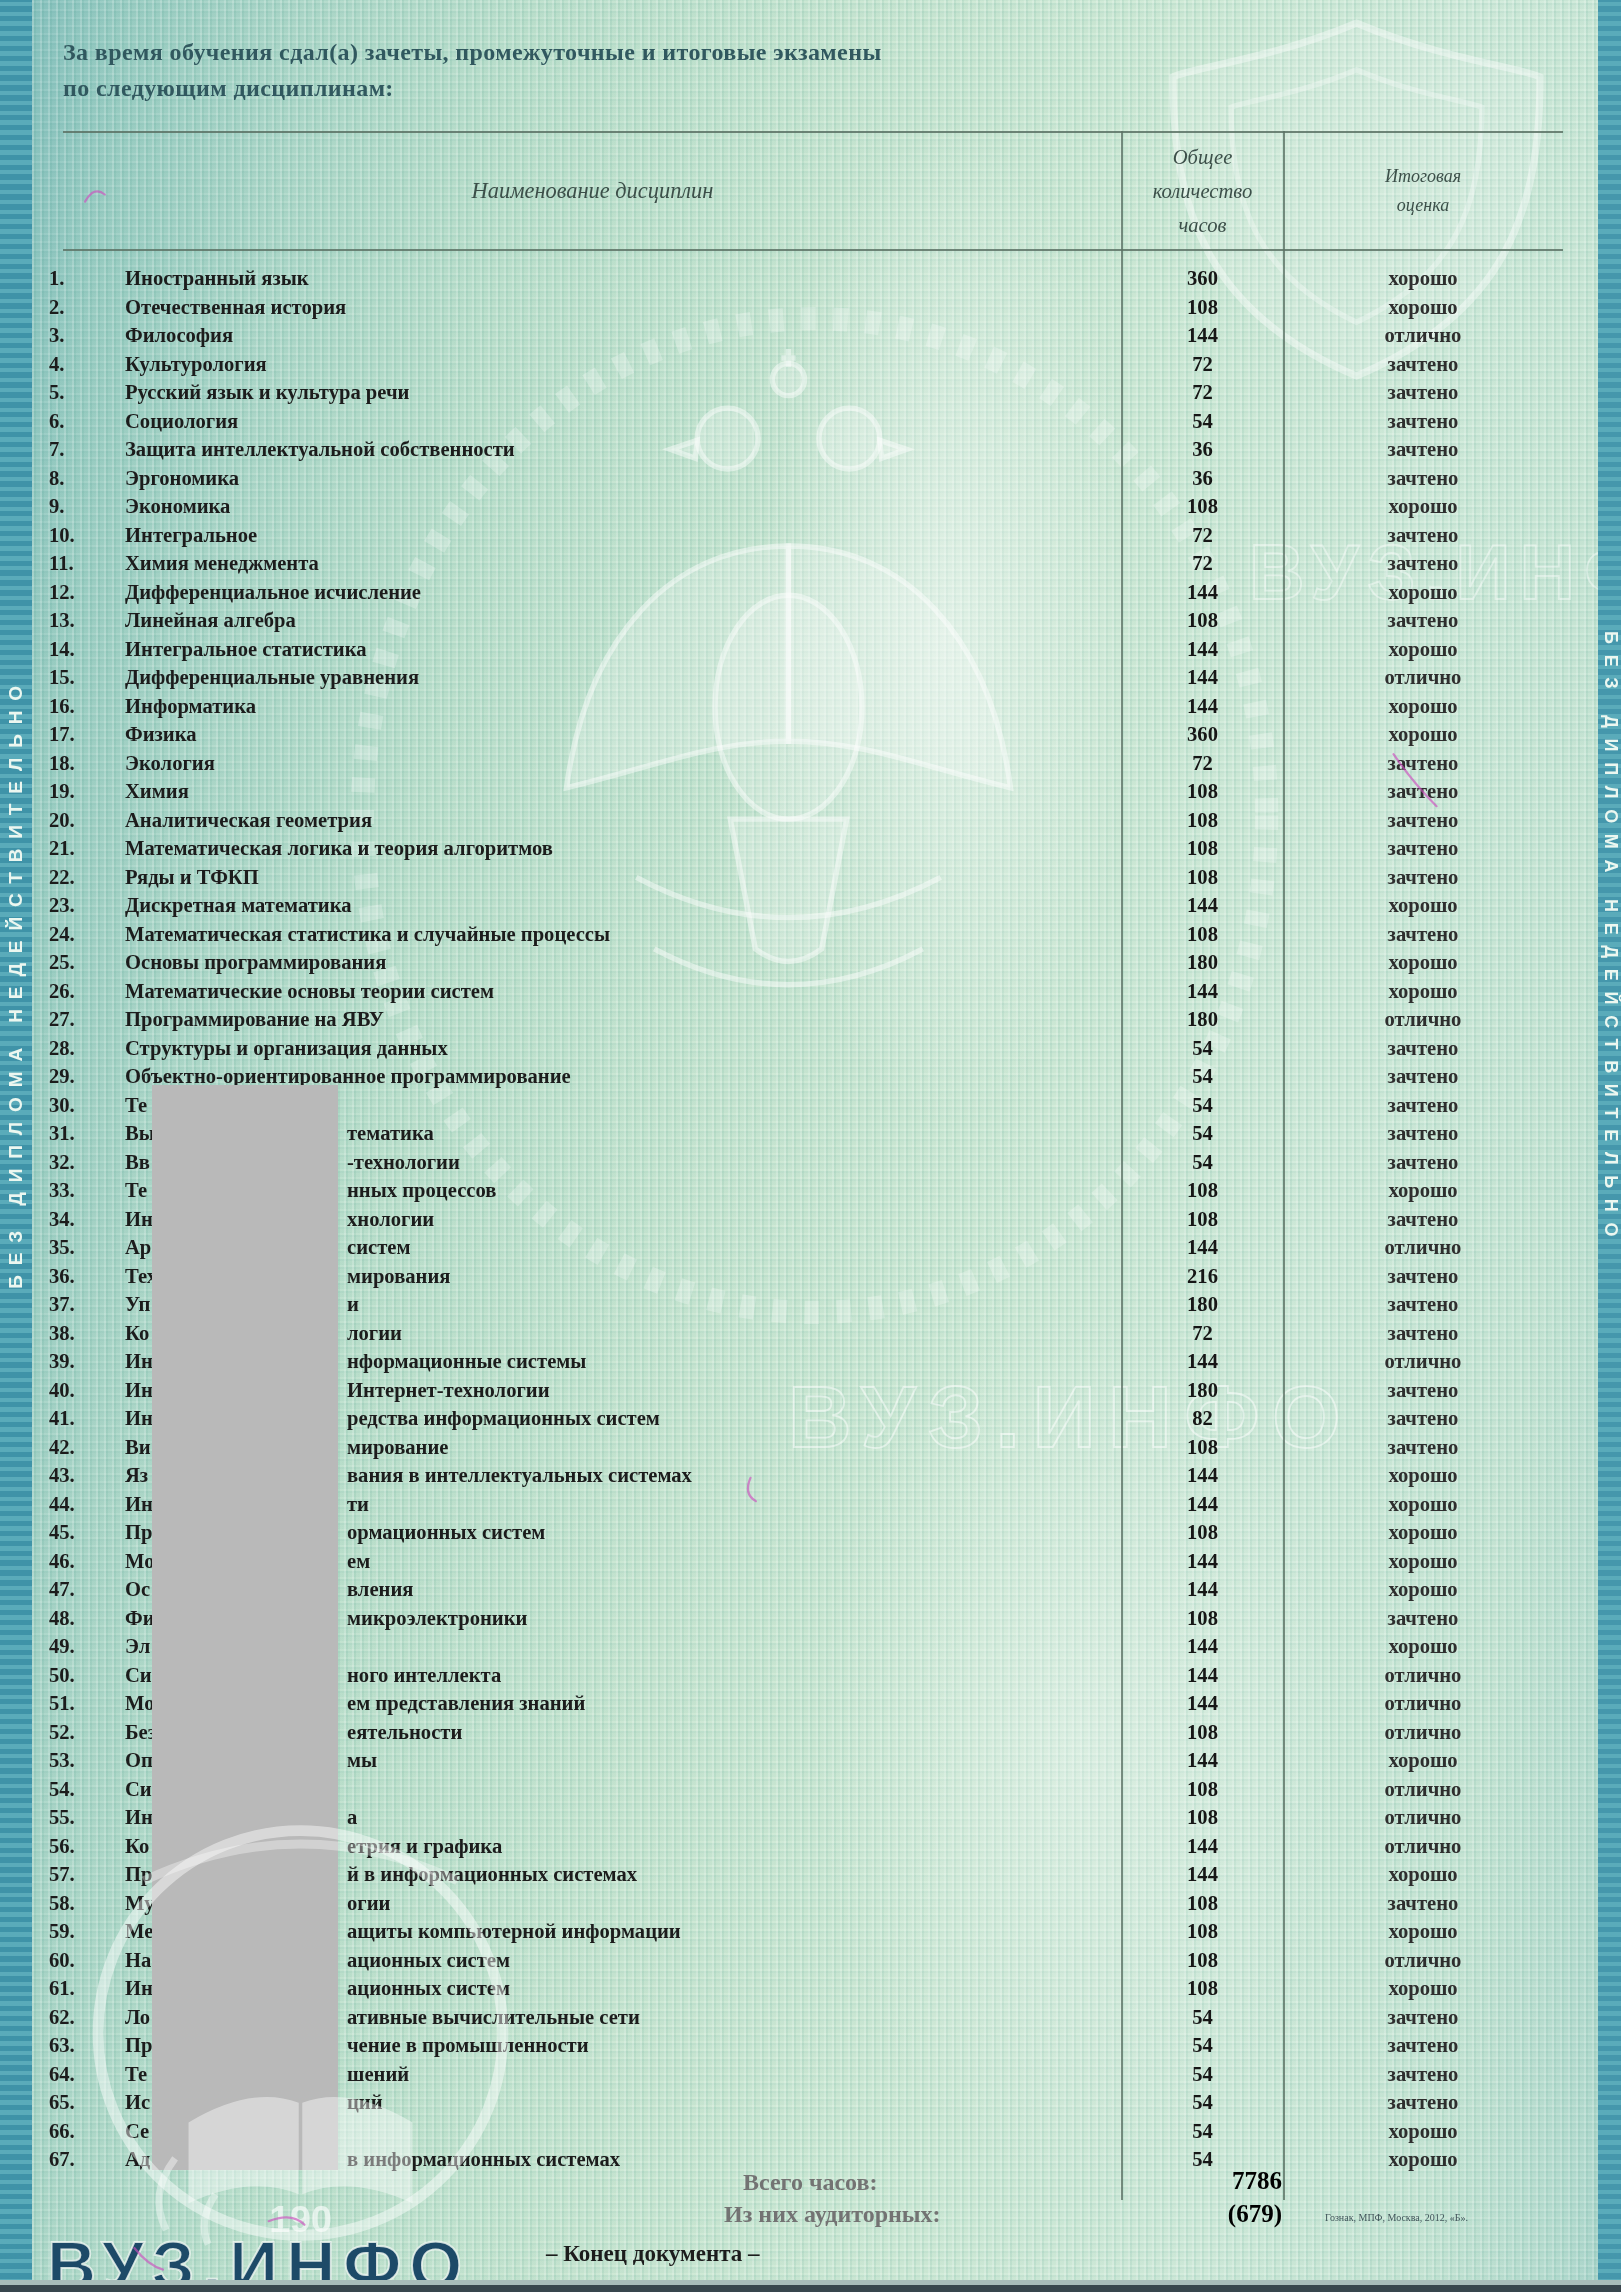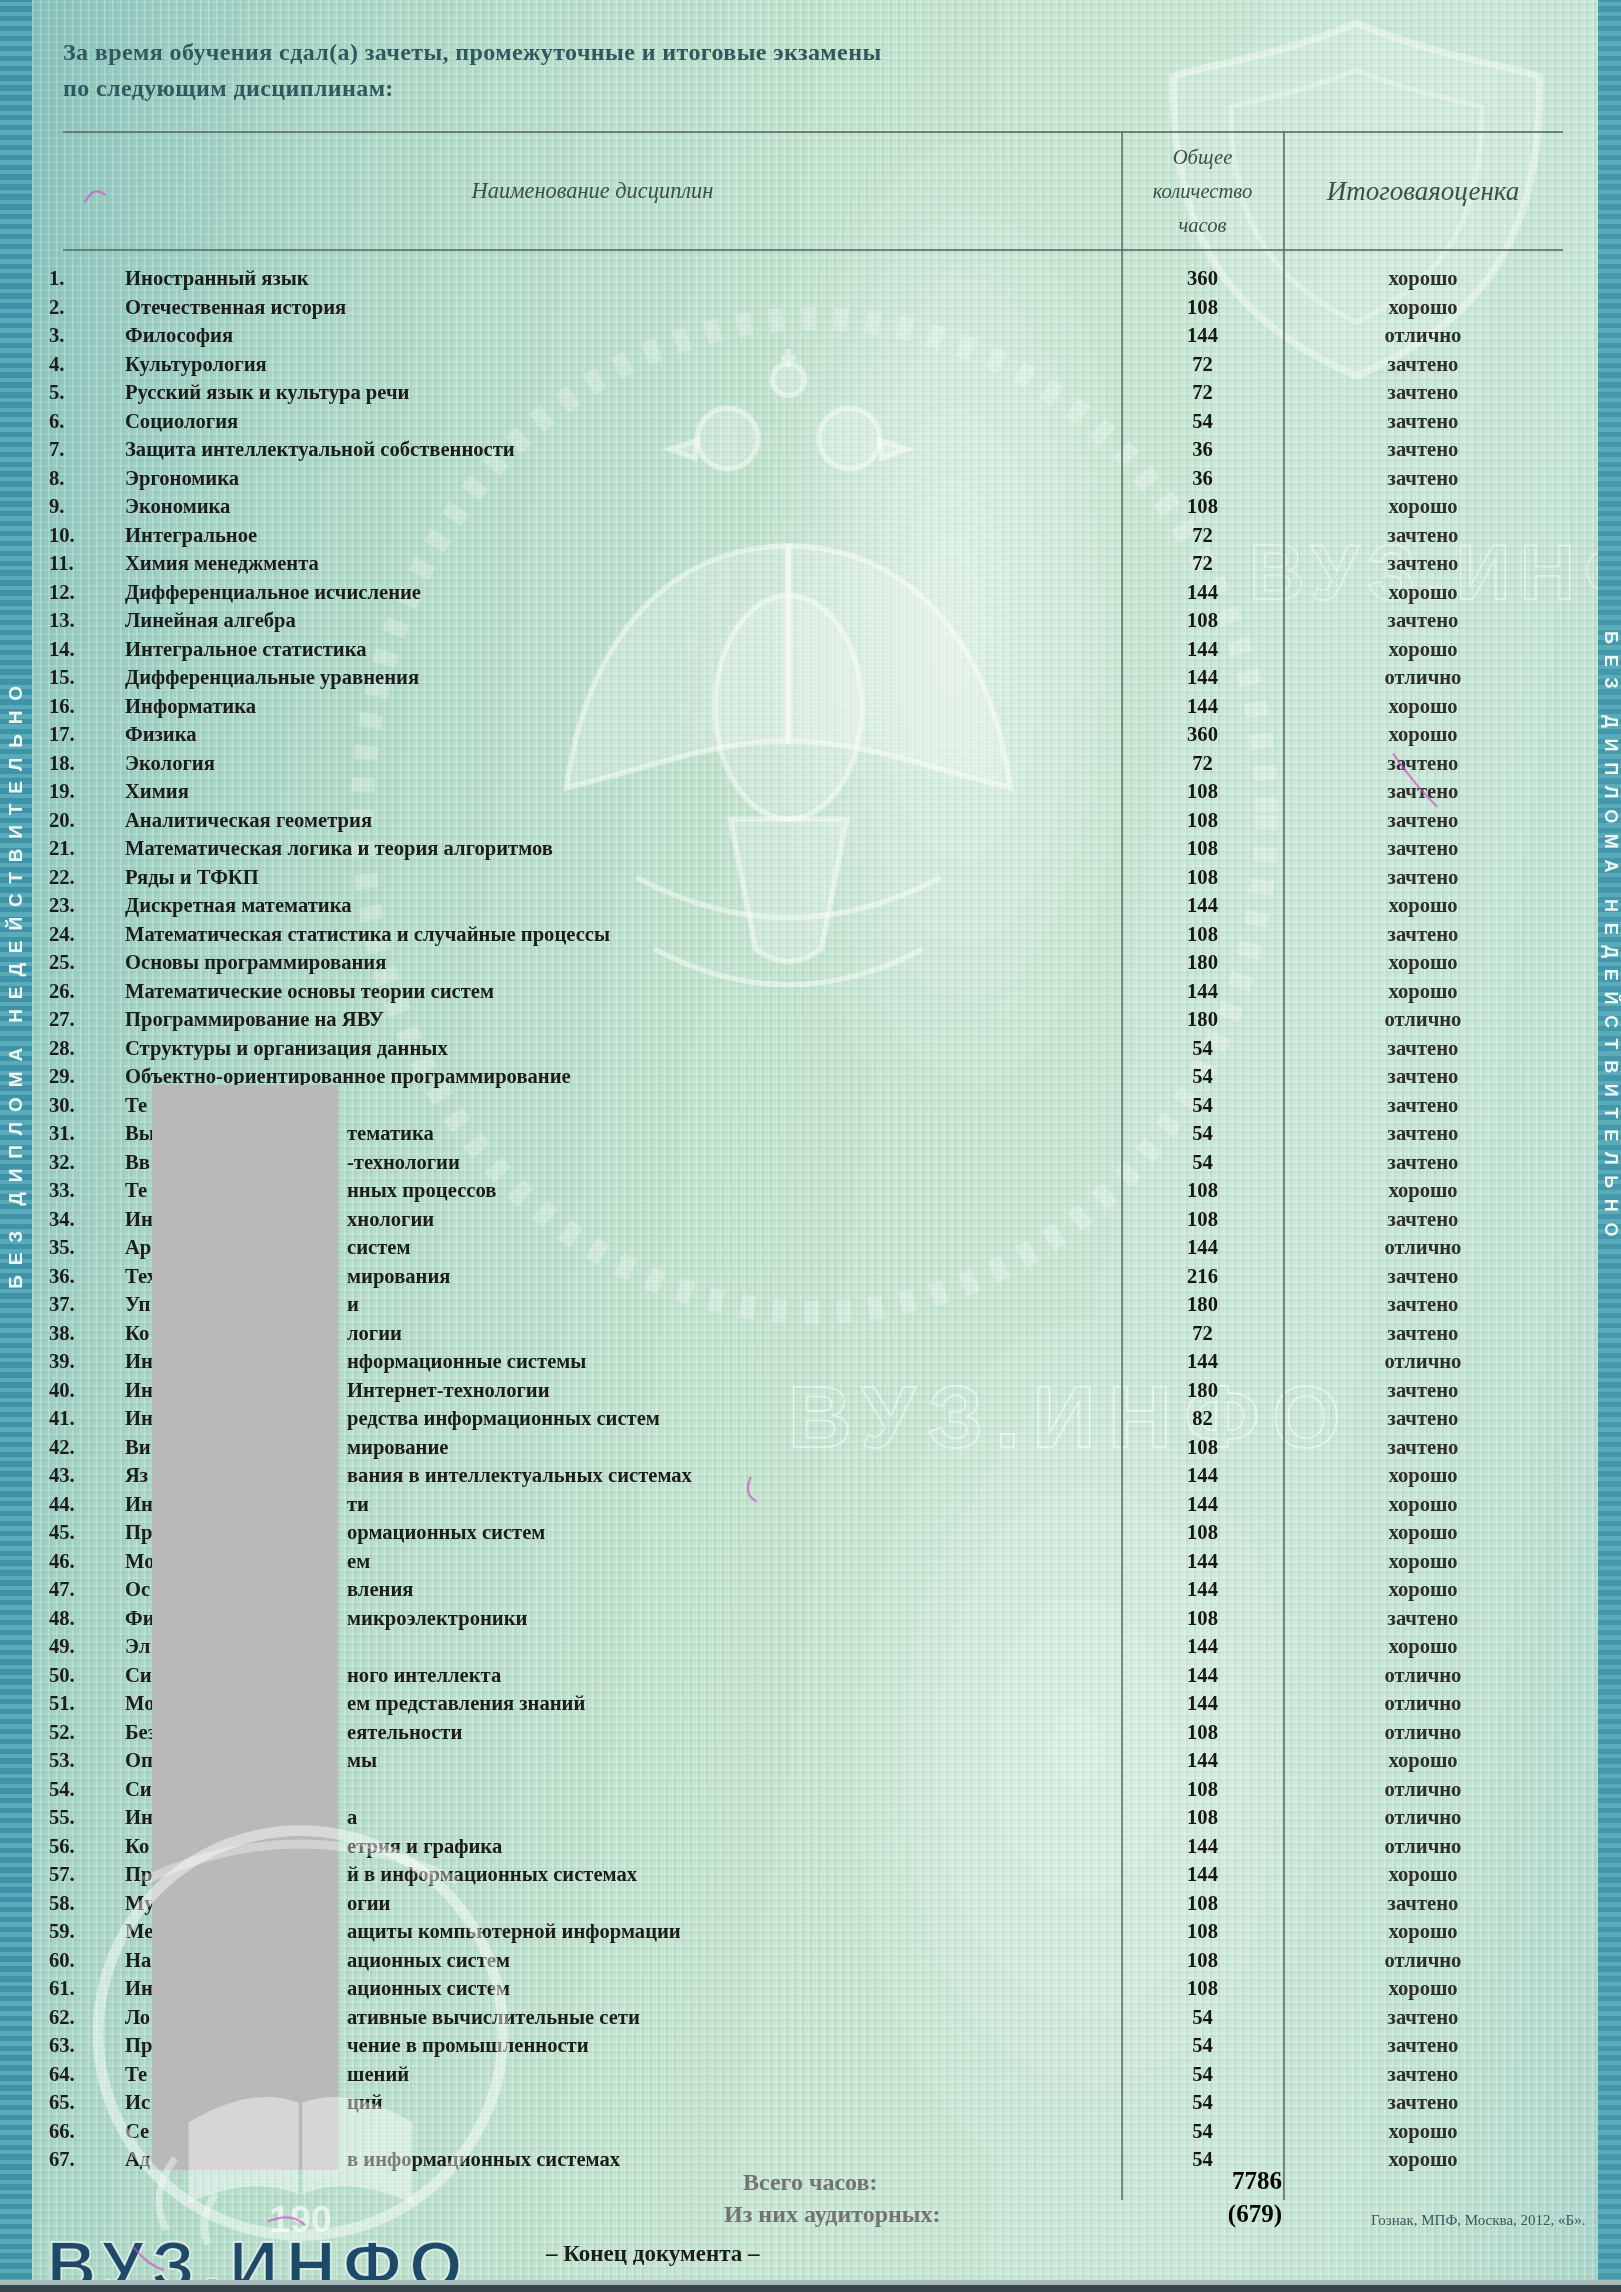--- a/index.html
+++ b/index.html
@@ -23,32 +23,32 @@
     writing-mode:vertical-rl;transform:rotate(180deg);}
   .side-text.right{left:1600px;top:631px;font-size:18px;letter-spacing:10.7px;writing-mode:vertical-rl;}
   .h1,.h2{position:absolute;left:63px;font-size:24px;font-weight:bold;color:#31585f;letter-spacing:0.4px;z-index:3;}
   .h1{top:39px;} .h2{top:75px;}
   .hline{position:absolute;left:63px;width:1500px;height:1.8px;background:#5c7265;opacity:.85;z-index:3;}
   .vline{position:absolute;top:131px;width:1.8px;height:2069px;background:#5c7265;opacity:.8;z-index:3;}
   .colhead{position:absolute;display:flex;align-items:center;justify-content:center;
     font-style:italic;color:#3c4f49;z-index:3;text-align:center;}
   .colhead.name{left:63px;top:133px;width:1059px;height:116px;font-size:22.4px;}
   .colhead.hours{left:1123px;top:133px;width:159px;height:116px;font-size:20.6px;flex-direction:column;line-height:26px;gap:8px;}
-  .colhead.grade{left:1284px;top:133px;width:278px;height:116px;font-size:27px;flex-direction:row;line-height:29px;}
+  .colhead.grade{left:1284px;top:133px;width:278px;height:116px;font-size:18px;flex-direction:column;line-height:29px;}
   .rows{position:absolute;left:0;top:264px;width:1621px;z-index:2;}
   .row{position:relative;height:28.5px;}
   .row .num{position:absolute;left:49px;top:0;line-height:28.5px;font-size:20.6px;font-weight:bold;color:#1c1c1c;}
   .row .nm{position:absolute;left:125px;top:0;line-height:28.5px;font-size:20.6px;font-weight:bold;color:#1c1c1c;white-space:nowrap;}
   .row .sfx{position:absolute;left:222px;top:0;line-height:28.5px;white-space:nowrap;}
   .row .hrs{position:absolute;left:1123px;top:0;width:159px;text-align:center;line-height:28.5px;font-size:20.6px;font-weight:bold;color:#161616;}
   .row .grd{position:absolute;left:1286px;top:0;width:274px;text-align:center;line-height:28.5px;font-size:20.6px;font-weight:bold;color:#2e2e2e;}
   .redact{position:absolute;left:152px;top:1085px;width:186px;height:1085px;background:#b9b9b9;z-index:5;}
   .totals-label{position:absolute;font-size:24px;font-weight:bold;color:#737373;z-index:3;white-space:nowrap;}
   .totals-value{position:absolute;font-size:25px;font-weight:bold;color:#000000;z-index:3;text-align:right;width:159px;left:1123px;}
-  .printer{position:absolute;left:1371px;top:2212px;font-size:15px;color:#41555a;z-index:3;}
+  .printer{position:absolute;left:1325px;top:2212px;font-size:10px;color:#41555a;z-index:3;}
   .end-label{position:absolute;left:546px;top:2241px;font-size:23px;font-weight:bold;color:#1c1c1c;z-index:6;white-space:nowrap;}
   .brand-bottom{position:absolute;left:47px;top:2226px;font-family:"Liberation Sans",sans-serif;
     font-size:68px;font-weight:bold;letter-spacing:8px;color:#1d4a68;
     -webkit-text-stroke:1.8px rgba(236,246,240,.85);z-index:6;}
   .brand-ghost{position:absolute;font-family:"Liberation Sans",sans-serif;font-weight:bold;
     color:transparent;-webkit-text-stroke:1.8px rgba(255,255,255,.5);z-index:1;white-space:nowrap;}
   .brand-ghost.mid{left:788px;top:1366px;font-size:88px;letter-spacing:12.5px;}
   .brand-ghost.top{left:1249px;top:528px;font-size:77px;letter-spacing:9px;-webkit-text-stroke:1.8px rgba(255,255,255,.42);}
   svg.wm{position:absolute;z-index:1;}
   svg.wm-logo{z-index:6;}

